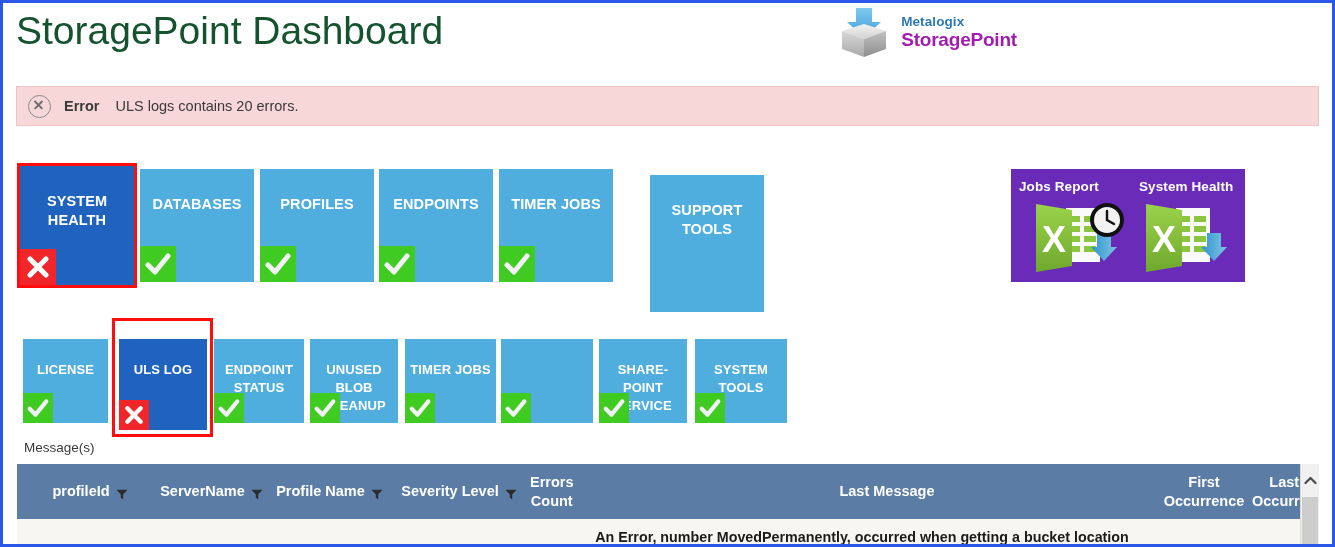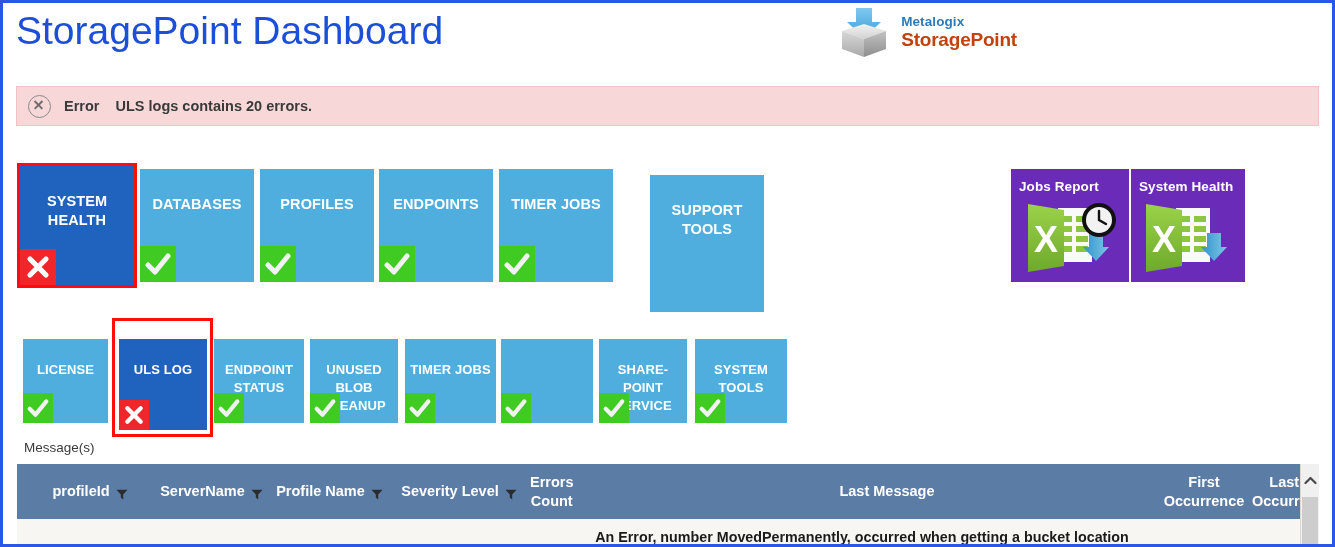--- a/index.html
+++ b/index.html
@@ -24,21 +24,21 @@
     border-right: 3px solid #2B57E8;
   }
 
   
   .page-title {
     position: absolute;
     left: 13px;
     top: 2px;
     font-size: 39px;
     font-weight: 300;
-    color: #1d4ed8;
+    color: #14532d;
     letter-spacing: 0px;
     line-height: 52px;
     white-space: nowrap;
   }
 
   .brand {
     position: absolute;
     right: 315px;
     top: 2px;
     display: flex;
@@ -54,21 +54,21 @@
   .brand-text { line-height: 1; padding-bottom: 2px;}
   .brand-top {
     font-size: 13.5px;
     font-weight: bold;
     color: #2E7AB8;
     letter-spacing: .1px;
   }
   .brand-bottom {
     font-size: 19px;
     font-weight: bold;
-    color: #c2410c;
+    color: #a21caf;
     letter-spacing: -.2px;
     margin-top: 1px;
   }
 
   
   .alert {
     position: absolute;
     left: 13px;
     top: 83px;
     width: 1303px;
@@ -99,21 +99,21 @@
   .alert-icon:after  { transform: rotate(-45deg); }
   .alert-title {
     font-size: 14.5px;
     font-weight: bold;
     color: #3A3A3A;
     margin-right: 16px;
   }
   .alert-msg {
     font-size: 14.5px;
     color: #3A3A3A;
-    font-weight: 700;
+    font-weight: 400;
   }
 
   
   .tile {
     position: absolute;
     background: #4FAEDD;
     box-sizing: border-box;
     overflow: hidden;
   }
   .tile.selected { background: #1F63BE; }
@@ -353,21 +353,21 @@
           <path d="M8 19 L15 26 L28 10" stroke="#F2F2F2" stroke-width="5" fill="none" stroke-linecap="round" stroke-linejoin="round"></path>
         </svg>
     </div>
   </div>
 
   <div class="tile" style="left:647px; top:172px; width:114px; height:137px;">
     <div class="tile-label">SUPPORT
 TOOLS</div>
   </div>
 
-  <div class="report-tile" style="left:1008px; top:166px; width:118px; height:113px;">
+  <div class="report-tile" style="left:1008px; top:166px; width:134px; height:113px;">
     <div class="report-label">Jobs Report</div>
     <div class="report-art">
       <svg width="100" height="80" viewBox="0 0 100 80">
         <defs>
           <linearGradient id="xg" x1="0" y1="0" x2="0" y2="1">
             <stop offset="0" stop-color="#9BD24A"></stop>
               <stop offset="1" stop-color="#6FA92C"></stop>
           </linearGradient>
           <linearGradient id="dlg" x1="0" y1="0" x2="0" y2="1">
             <stop offset="0" stop-color="#7FC6E8"></stop>

